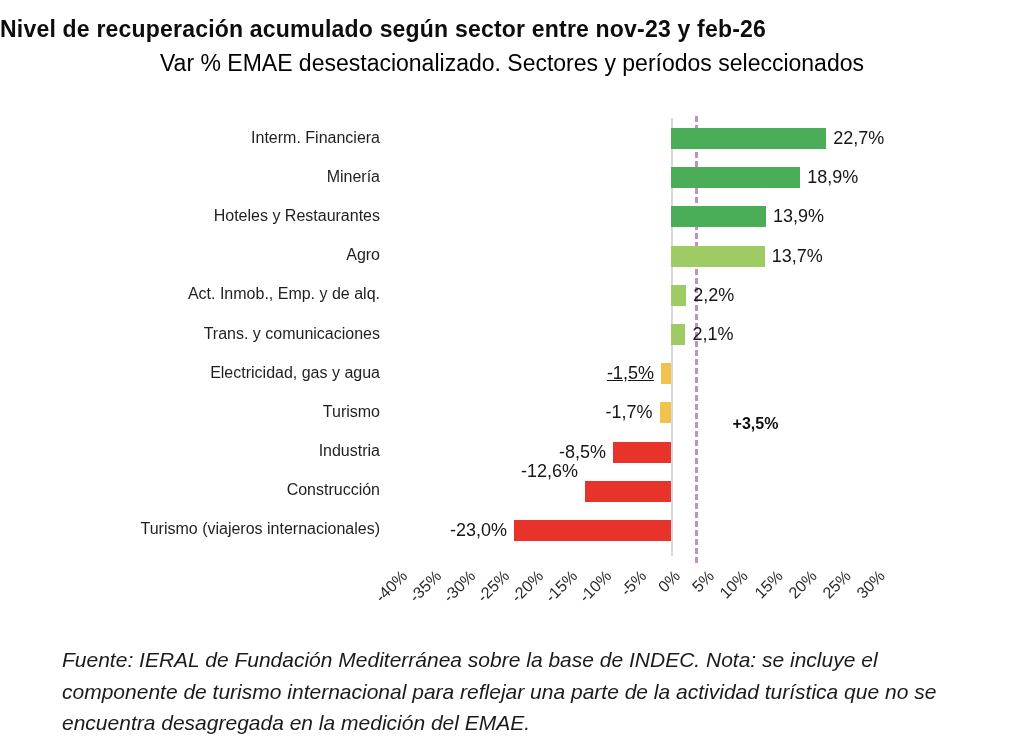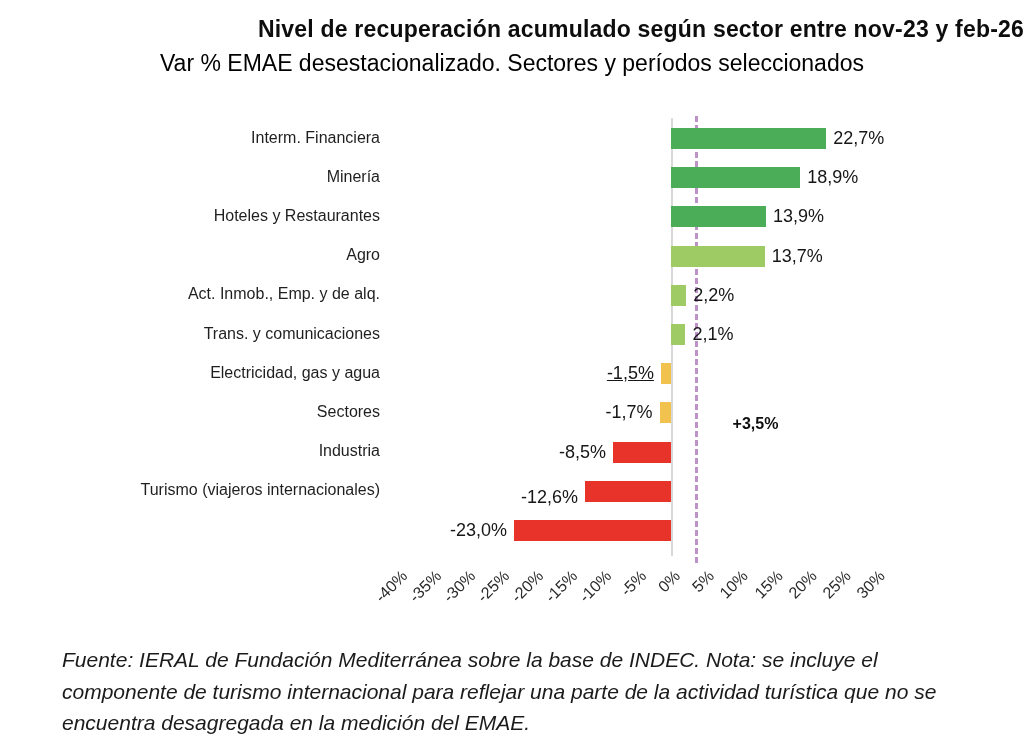--- a/index.html
+++ b/index.html
@@ -5,21 +5,21 @@
   * { margin: 0; padding: 0; box-sizing: border-box; }
   html, body { background: #ffffff; }
   body {
     width: 1024px; height: 749px; overflow: hidden;
     font-family: "Liberation Sans", "DejaVu Sans", sans-serif;
     color: #1c1c1c;
   }
   .page { width: 1024px; height: 749px; padding-top: 16px; position: relative; }
 
   .title {
-    text-align: right; font-size: 23px; font-weight: bold; color: #0d0d0d;
+    text-align: left; font-size: 23px; font-weight: bold; color: #0d0d0d;
     letter-spacing: 0.2px;
   }
   .subtitle {
     text-align: center; font-size: 23px; font-weight: normal; color: #000000;
     margin-top: 7px;
   }
 
   .chart { display: flex; margin-top: 41px; margin-left: 40px; }
   .labels-col { width: 358px; padding-right: 18px; }
   .cat-label {
@@ -61,22 +61,23 @@
 
   <div class="chart">
     <div class="labels-col">
         <div class="cat-label">Interm. Financiera</div>
         <div class="cat-label">Minería</div>
         <div class="cat-label">Hoteles y Restaurantes</div>
         <div class="cat-label">Agro</div>
         <div class="cat-label">Act. Inmob., Emp. y de alq.</div>
         <div class="cat-label">Trans. y comunicaciones</div>
         <div class="cat-label">Electricidad, gas y agua</div>
-        <div class="cat-label">Sectores</div>
+        <div class="cat-label">Turismo</div>
         <div class="cat-label">Industria</div>
+        <div class="cat-label">Construcción</div>
         <div class="cat-label">Turismo (viajeros internacionales)</div>
       </div>
     <div class="plot-col">
       <div class="zero-line" style="left: 57.1429%; background: rgb(216, 216, 216);"></div>
       <div class="ref-line" style="left: 62.1429%; border-left: 3px dashed rgb(189, 146, 201);"></div>
       <div class="annotation">+3,5%</div>
     <div class="bar" style="left: 57.1429%; width: 32.4286%; top: 10px; background: rgb(76, 173, 88);"></div>
         <div class="val-label" style="top: 10px; left: calc(89.5714% + 7px);">22,7%</div>
         <div class="bar" style="left: 57.1429%; width: 27%; top: 49.2px; background: rgb(76, 173, 88);"></div>
         <div class="val-label" style="top: 49.2px; left: calc(84.1429% + 7px);">18,9%</div>
@@ -88,21 +89,21 @@
         <div class="val-label" style="top: 166.8px; left: calc(60.2857% + 7px);">2,2%</div>
         <div class="bar" style="left: 57.1429%; width: 3%; top: 206px; background: rgb(158, 203, 99);"></div>
         <div class="val-label" style="top: 206px; left: calc(60.1429% + 7px);">2,1%</div>
         <div class="bar" style="left: 55%; width: 2.14286%; top: 245.2px; background: rgb(241, 194, 77);"></div>
         <div class="val-label" style="top: 245.2px; right: calc(45% + 7px); text-decoration: underline;">-1,5%</div>
         <div class="bar" style="left: 54.7143%; width: 2.42857%; top: 284.4px; background: rgb(241, 194, 77);"></div>
         <div class="val-label" style="top: 284.4px; right: calc(45.2857% + 7px);">-1,7%</div>
         <div class="bar" style="left: 45%; width: 12.1429%; top: 323.6px; background: rgb(232, 51, 42);"></div>
         <div class="val-label" style="top: 323.6px; right: calc(55% + 7px);">-8,5%</div>
         <div class="bar" style="left: 39.1429%; width: 18%; top: 362.8px; background: rgb(232, 51, 42);"></div>
-        <div class="val-label" style="top: 369px; right: calc(60.8571% + 7px);">-12,6%</div>
+        <div class="val-label" style="top: 343px; right: calc(60.8571% + 7px);">-12,6%</div>
         <div class="bar" style="left: 24.2857%; width: 32.8571%; top: 402px; background: rgb(232, 51, 42);"></div>
         <div class="val-label" style="top: 402px; right: calc(75.7143% + 7px);">-23,0%</div>
       </div>
   </div>
 
   <div class="axis-row">
       <div class="tick" style="left: 0%;">
         <span class="tick-inner">-40%</span>
       </div>
       <div class="tick" style="left: 7.14286%;">

